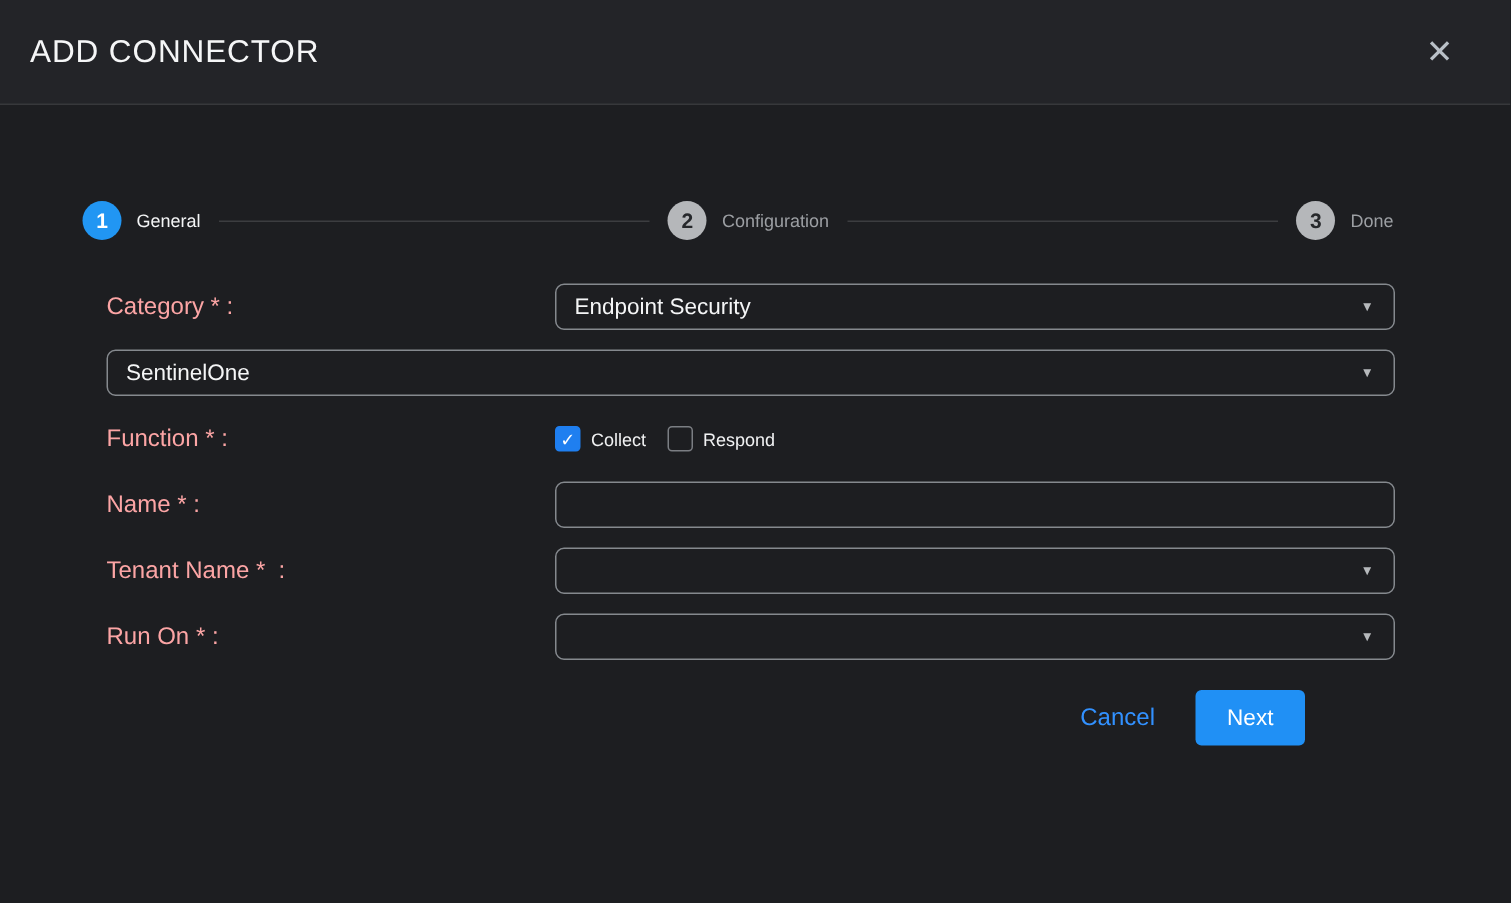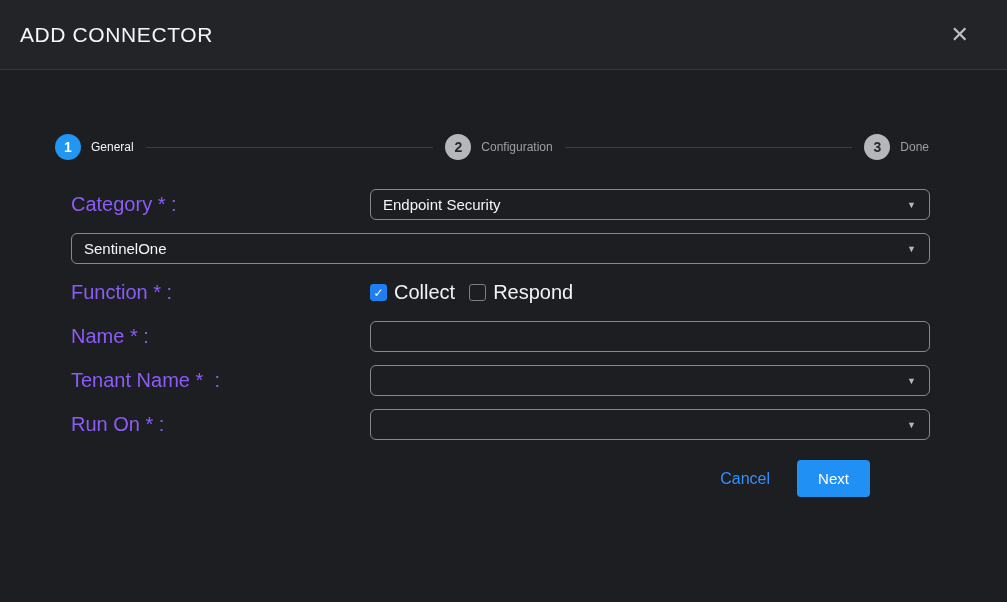--- a/index.html
+++ b/index.html
@@ -55,21 +55,21 @@
     flex:0 0 26px;
   }
   .step.active .step-circle{background:var(--accent);color:#fff;}
   .step-label{margin-left:10px;font-size:12px;color:var(--text-muted);}
   .step.active .step-label{color:#f4f5f6;}
   .step-line{flex:1 1 auto;height:1px;background:#3c3d40;margin:0 12px;}
   
   .form{margin:29px 77px 0 71px;}
   .form-row{display:flex;align-items:center;margin-bottom:13px;height:31px;}
   .form-label{
-    flex:0 0 299px;font-size:20px;color:#8b5cf6;white-space:pre;
+    flex:0 0 299px;font-size:16px;color:#fca5a5;white-space:pre;
   }
   .form-control{flex:1 1 auto;height:31px;position:relative;}
   .select-box,.text-input{
     width:100%;height:31px;
     background:transparent;
     border:1px solid var(--border);
     border-radius:6px;
     color:#f4f5f6;font-size:15px;font-family:inherit;
     padding:0 30px 0 12px;
     display:flex;align-items:center;
@@ -89,21 +89,21 @@
     width:17px;height:17px;border-radius:3px;
     border:1px solid #7b7e83;background:transparent;
     display:flex;align-items:center;justify-content:center;
     flex:0 0 17px;
   }
   .checkbox-item.checked .checkbox-box{
     background:#1f7ff0;border-color:#1f7ff0;
   }
   .check-glyph{font-size:12px;color:#fff;line-height:1;display:none;}
   .checkbox-item.checked .check-glyph{display:block;}
-  .checkbox-label{margin-left:7px;font-size:20px;color:#f1f2f3;}
+  .checkbox-label{margin-left:7px;font-size:12px;color:#f1f2f3;}
   
   .footer{
     display:flex;justify-content:flex-end;align-items:center;
     margin:20px 60px 0 0;
   }
   .cancel-link{
     background:none;border:none;cursor:pointer;
     color:var(--link);font-size:16px;font-family:inherit;
     margin-right:27px;
   }

